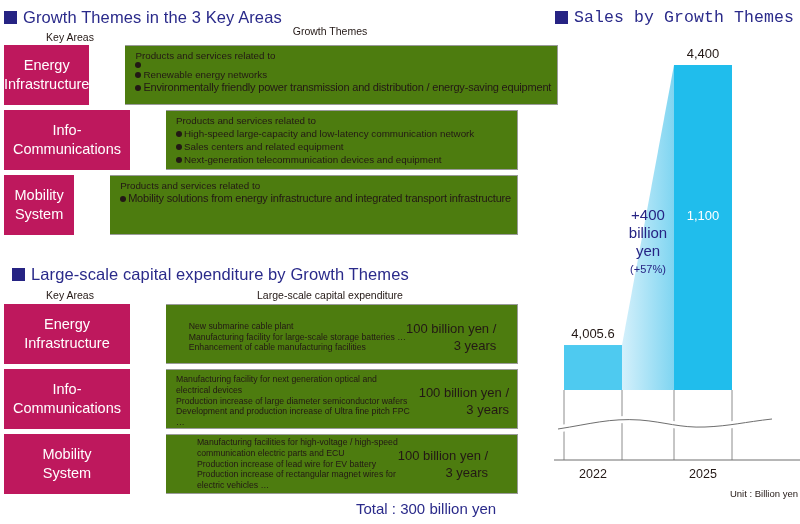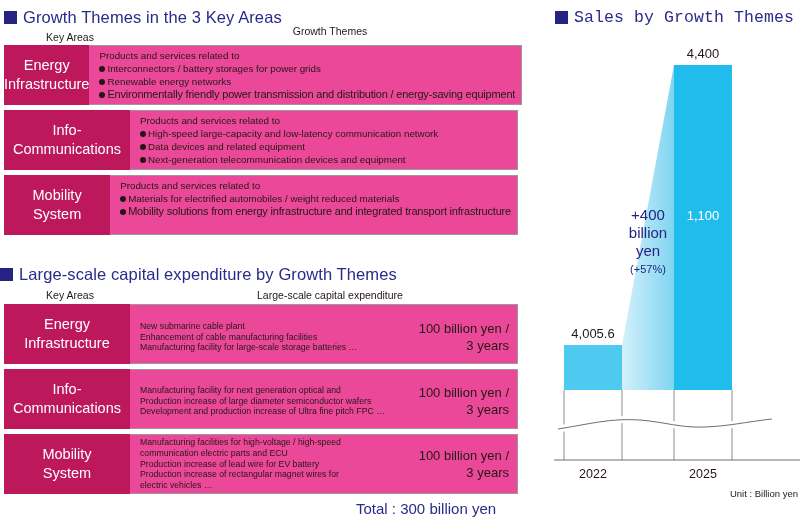--- a/index.html
+++ b/index.html
@@ -6,27 +6,27 @@
   html, body { width: 800px; height: 524px; background: #ffffff; overflow: hidden; }
   body { position: relative; font-family: "Liberation Sans", "DejaVu Sans", sans-serif; color: #231815; }
 
   .section-title { position: absolute; display: flex; align-items: center; font-size: 16.5px; color: #2a2a8a; letter-spacing: 0.1px; white-space: nowrap; }
   .section-title .sq { display: inline-block; width: 13px; height: 13px; background: #262383; margin-right: 6px; }
 
   .col-head { position: absolute; font-size: 10.5px; color: #231815; text-align: center; white-space: nowrap; }
 
   .row { position: absolute; left: 4px; width: 514px; display: flex; }
   .key { width: 126px; background: #be185d; color: #ffffff; font-size: 14.5px; line-height: 19px; text-align: center; display: flex; flex-direction: column; justify-content: center; align-items: center; }
-  .body-box { flex: 1; border: 1px solid #9a9a9a; border-left: none; background: #ec4899; padding: 3px 6px 2px 10px; display: flex; }
+  .body-box { flex: 1; border: 1px solid #9a9a9a; border-left: none; background: #4d7c0f; padding: 3px 6px 2px 10px; display: flex; margin-left: 36px; }
   .themes { font-size: 9.8px; line-height: 13px; color: #231815; }
   .themes .li { display: flex; align-items: center; white-space: nowrap; }
   .themes .dot { display: inline-block; width: 6px; height: 6px; border-radius: 50%; background: #231815; margin-right: 2px; flex-shrink: 0; }
   .themes .small { font-size: 11px; letter-spacing: -0.2px; }
 
-  .capex { display: flex; justify-content: space-between; align-items: center; width: 100%; }
+  .capex { display: flex; justify-content: center; align-items: center; width: 100%; }
   .capex-items { font-size: 8.7px; line-height: 10.8px; color: #231815; }
   .capex-amt { font-size: 13px; line-height: 17px; text-align: right; white-space: nowrap; padding-right: 2px; }
 
   .total { position: absolute; left: 356px; top: 500px; font-size: 15px; color: #2a2a8a; white-space: nowrap; }
 
   #chart { position: absolute; left: 540px; top: 30px; width: 260px; height: 494px; }
 </style>
 </head>
 <body>
 
@@ -40,21 +40,20 @@
 <div class="row" style="top:45px; height:60px;">
   <div class="key">
     <span>Energy</span>
     <span>Infrastructure</span>
   </div>
   <div class="body-box">
     <div class="themes">
       <div>Products and services related to</div>
       <div class="li">
           <span class="dot"></span>
-          <span>Interconnectors / battery storages for power grids</span>
         </div>
       <div class="li">
           <span class="dot"></span>
           <span>Renewable energy networks</span>
         </div>
       <div class="li small">
           <span class="dot"></span>
           <span>Environmentally friendly power transmission and distribution / energy-saving equipment</span>
         </div>
     </div>
@@ -68,86 +67,83 @@
   </div>
   <div class="body-box">
     <div class="themes">
       <div>Products and services related to</div>
       <div class="li">
           <span class="dot"></span>
           <span>High-speed large-capacity and low-latency communication network</span>
         </div>
       <div class="li">
           <span class="dot"></span>
-          <span>Data devices and related equipment</span>
+          <span>Sales centers and related equipment</span>
         </div>
       <div class="li">
           <span class="dot"></span>
           <span>Next-generation telecommunication devices and equipment</span>
         </div>
     </div>
   </div>
 </div>
 
 <div class="row" style="top:175px; height:60px;">
   <div class="key">
     <span>Mobility</span>
     <span>System</span>
   </div>
   <div class="body-box">
     <div class="themes">
       <div>Products and services related to</div>
-      <div class="li">
-          <span class="dot"></span>
-          <span>Materials for electrified automobiles / weight reduced materials</span>
-        </div>
       <div class="li small">
           <span class="dot"></span>
           <span>Mobility solutions from energy infrastructure and integrated transport infrastructure</span>
         </div>
     </div>
   </div>
 </div>
 
-<div class="section-title" style="left:0; top:265px;">
+<div class="section-title" style="left:12px; top:265px;">
   <span class="sq"></span>
   <span>Large-scale capital expenditure by Growth Themes</span>
 </div>
 <div class="col-head" style="left:30px; top:289px; width:80px;">Key Areas</div>
 <div class="col-head" style="left:230px; top:289px; width:200px;">Large-scale capital expenditure</div>
 
 <div class="row" style="top:304px; height:60px;">
   <div class="key">
     <span>Energy</span>
     <span>Infrastructure</span>
   </div>
   <div class="body-box" style="padding-top:8px;">
     <div class="capex">
       <div class="capex-items">
         <div>New submarine cable plant</div>
+        <div>Manufacturing facility for large-scale storage batteries …</div>
         <div>Enhancement of cable manufacturing facilities</div>
-        <div>Manufacturing facility for large-scale storage batteries …</div>
       </div>
       <div class="capex-amt">
         <div>100 billion yen /</div>
         <div>3 years</div>
       </div>
     </div>
   </div>
 </div>
 
 <div class="row" style="top:369px; height:60px;">
   <div class="key">
     <span>Info-</span>
     <span>Communications</span>
   </div>
   <div class="body-box" style="padding-top:6px;">
     <div class="capex">
       <div class="capex-items">
         <div>Manufacturing facility for next generation optical and</div>
+        <div>electrical devices</div>
         <div>Production increase of large diameter semiconductor wafers</div>
         <div>Development and production increase of Ultra fine pitch FPC …</div>
       </div>
       <div class="capex-amt">
         <div>100 billion yen /</div>
         <div>3 years</div>
       </div>
     </div>
   </div>
 </div>

